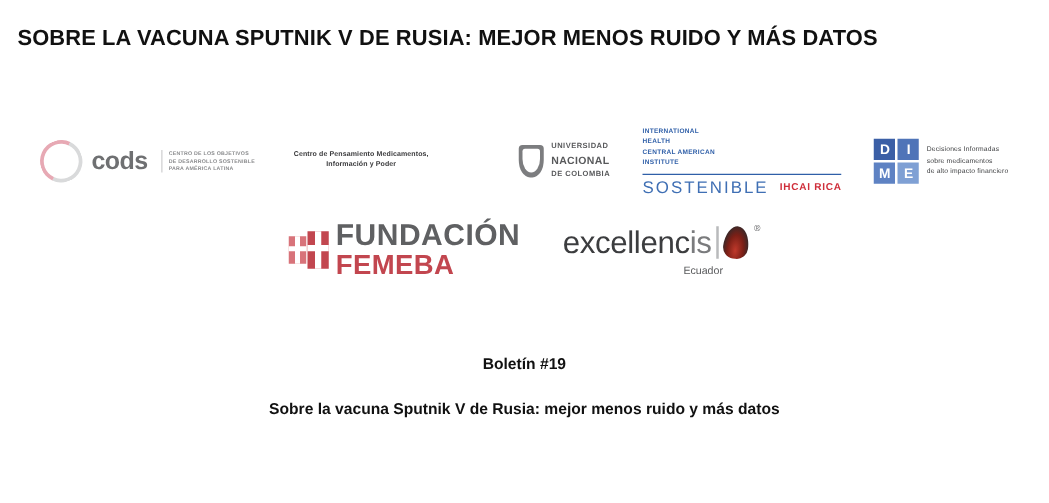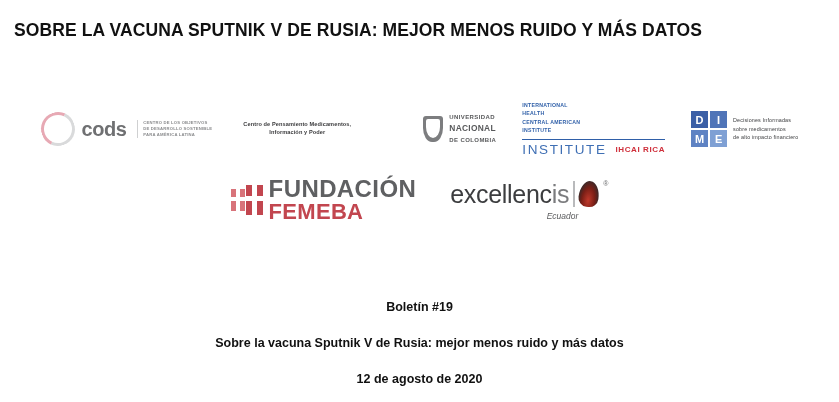--- a/index.html
+++ b/index.html
@@ -215,39 +215,37 @@
   }
   .exc-flame {
     width: 20px; height: 26px;
     background: radial-gradient(ellipse at 50% 75%, #c0392b 0%, #7b1f16 45%, #2a2a2c 80%);
     border-radius: 50% 50% 45% 45% / 65% 65% 35% 35%;
     transform: rotate(8deg);
   }
   .exc-reg { font-size: 7px; color: #6a6b6d; align-self: flex-start; }
   .exc-country {
     font-size: 8.5px;
-    font-style: italic;
     color: #5a5b5d;
     margin-top: 2px;
     margin-right: 30px;
   }
 
   
   .meta-block {
     position: absolute;
     left: 0; right: 0;
     top: 284px;
     text-align: center;
   }
   .meta-line {
     font-size: 12.5px;
     font-weight: bold;
     color: #111111;
     margin-bottom: 22px;
-    margin-top: 16px;
   }
   .meta-line:last-child { margin-bottom: 0; }
 </style>
 </head>
 <body>
 
 <div class="doc-title">SOBRE LA VACUNA SPUTNIK V DE RUSIA: MEJOR MENOS RUIDO Y MÁS DATOS</div>
 
 <div class="logo-band">
 
@@ -273,21 +271,21 @@
     </div>
 
     <div class="logo logo-ihcai">
       <span class="ihcai-top">
         <span class="ihcai-side" style="white-space:pre-line">INTERNATIONAL
 HEALTH
 CENTRAL AMERICAN
 INSTITUTE</span>
       </span>
       <span class="ihcai-bottom">
-        <span class="ihcai-inst">INSTITUTE</span>
+        <span class="ihcai-inst">SOSTENIBLE</span>
         <span class="ihcai-cr">IHCAI RICA</span>
       </span>
     </div>
 
     <div class="logo logo-dime">
       <span class="dime-grid">
         <span class="dime-cell c1">D</span>
         <span class="dime-cell c2">I</span>
         <span class="dime-cell c3">M</span>
         <span class="dime-cell c4">E</span>
@@ -322,14 +320,13 @@
       <span class="exc-country">Ecuador</span>
     </div>
 
   </div>
 
 </div>
 
 <div class="meta-block">
   <div class="meta-line">Boletín #19</div>
   <div class="meta-line">Sobre la vacuna Sputnik V de Rusia: mejor menos ruido y más datos</div>
-  <div class="meta-line">12 de agosto de 2020</div>
 </div>
 
 </body></html>

